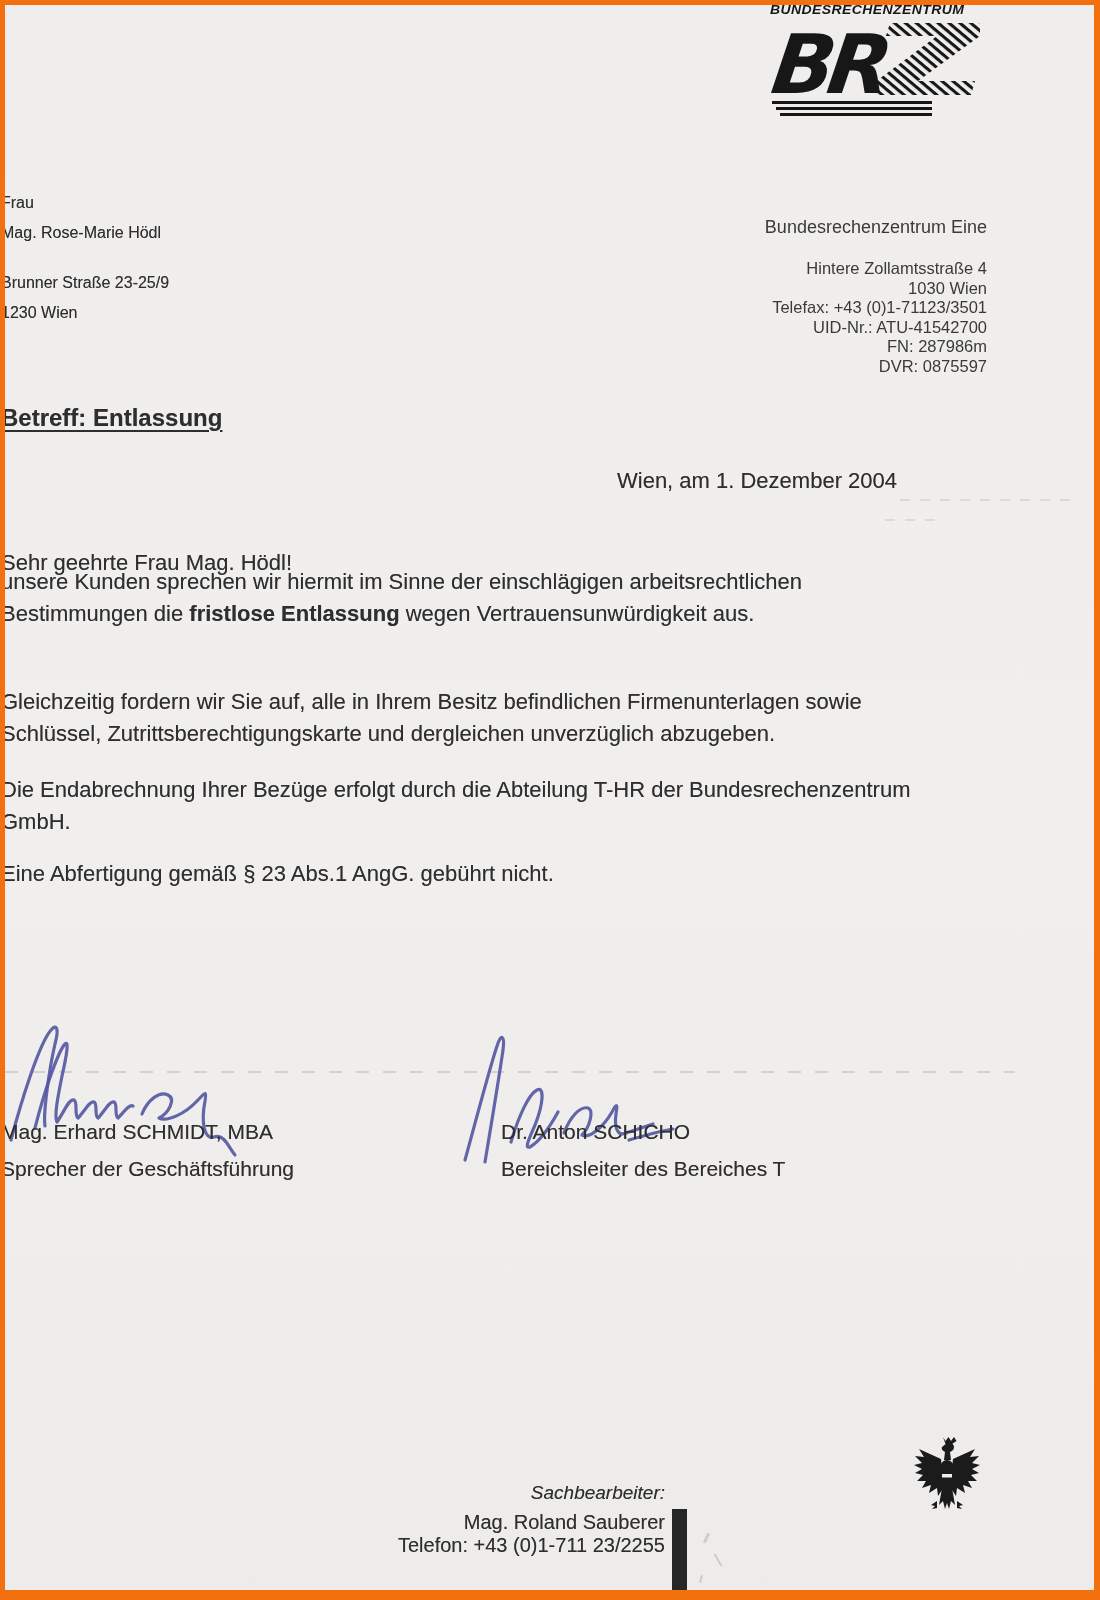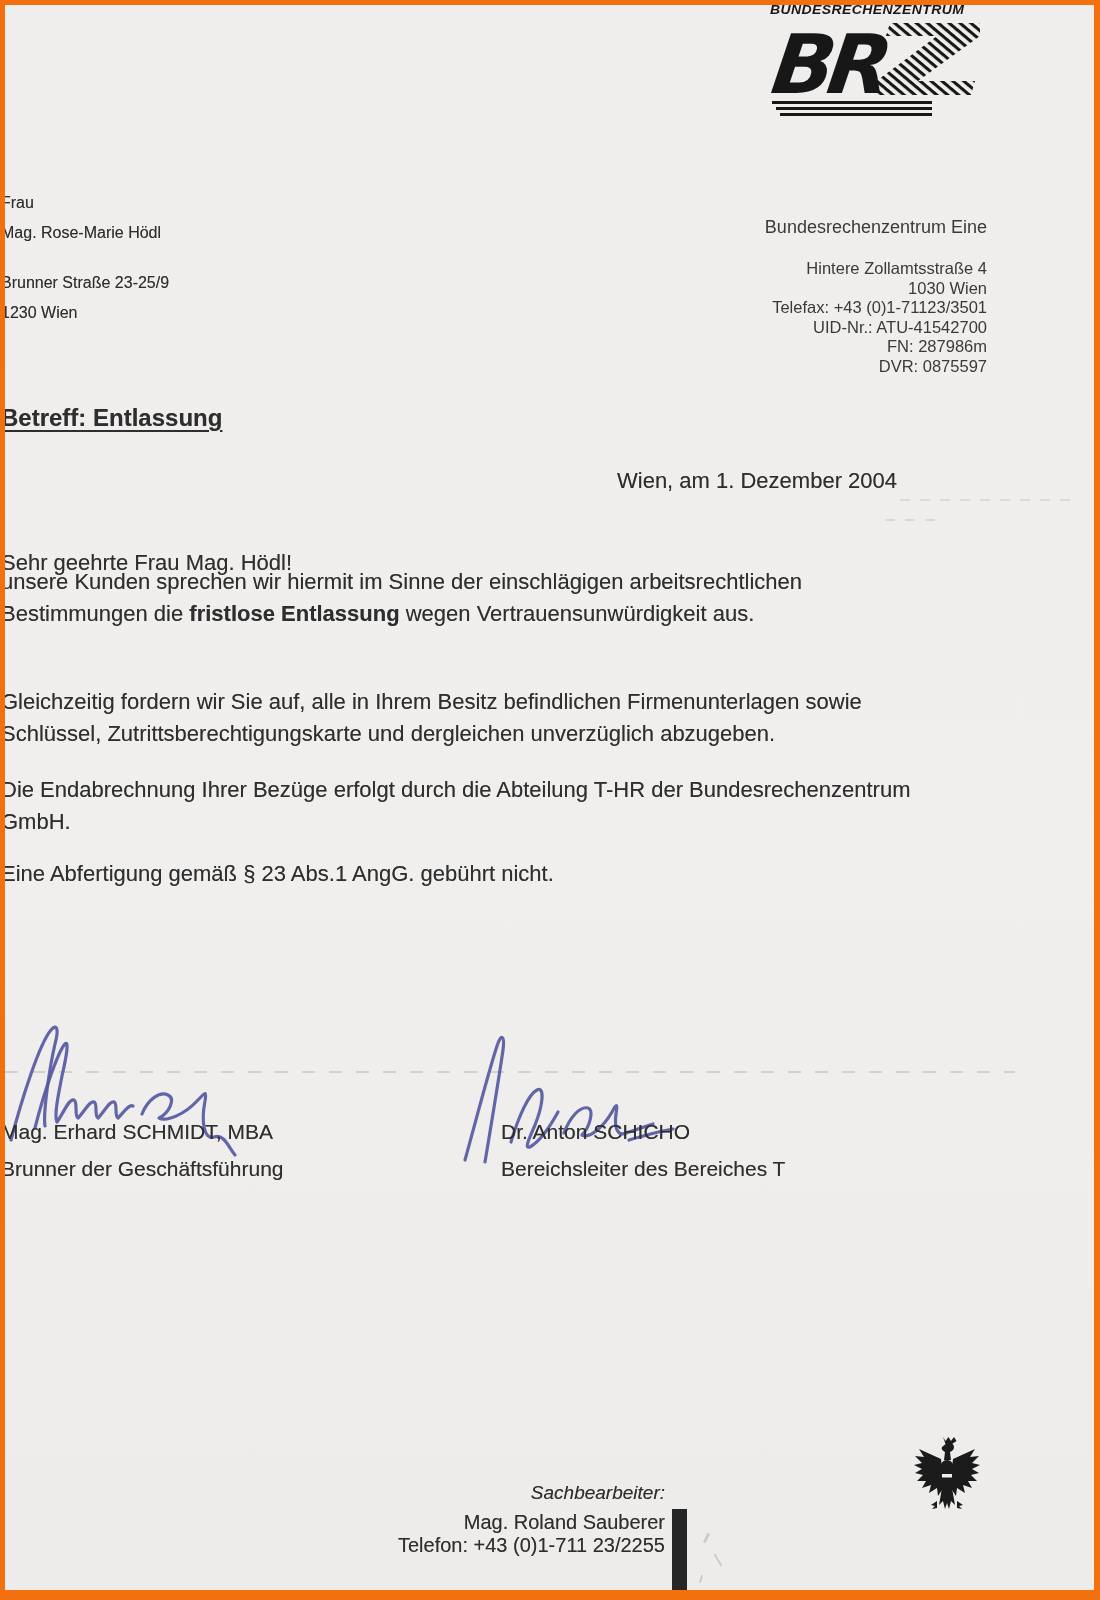--- a/index.html
+++ b/index.html
@@ -140,21 +140,21 @@
   <svg class="abs sig" style="left:428px;top:1015px;" width="265" height="155" viewBox="0 0 265 155">
     <path d="M32,140 C42,104 56,50 64,26 C68,13 72,15 70,30 C66,58 56,118 52,142"></path>
     <path d="M78,122 C86,95 96,74 104,70 C112,66 110,85 102,105 C96,119 91,129 97,127 C109,120 119,103 125,92"></path>
     <path d="M131,113 C137,97 147,86 155,88 C161,90 157,107 149,115 C157,119 171,106 179,92
              C183,84 185,82 183,94 C181,108 185,117 193,113 L220,104"></path>
     <path d="M196,120 C210,116 228,111 240,109"></path>
   </svg>
 
   <div class="abs name-block ink cut" style="left:0;top:1116px;">
     <div>Mag. Erhard SCHMIDT, MBA</div>
-    <div class="name-title">Brunner der Geschäftsführung</div>
+    <div class="name-title">Sprecher der Geschäftsführung</div>
   </div>
 
   <div class="abs name-block ink" style="left:449px;top:1116px;margin-left:47px;">
     <div>Dr. Anton SCHICHO</div>
     <div class="name-title">Bereichsleiter des Bereiches T</div>
   </div>
 
   <svg class="abs" style="left:908px;top:1430px;" width="68" height="76" viewBox="0 0 68 76">
     <g fill="#1b1b1b">
       <path d="M30,2 l2.5,4 3,-4 2.5,4 3,-4 2.5,4 -6,4 -5,-1 z"></path>

